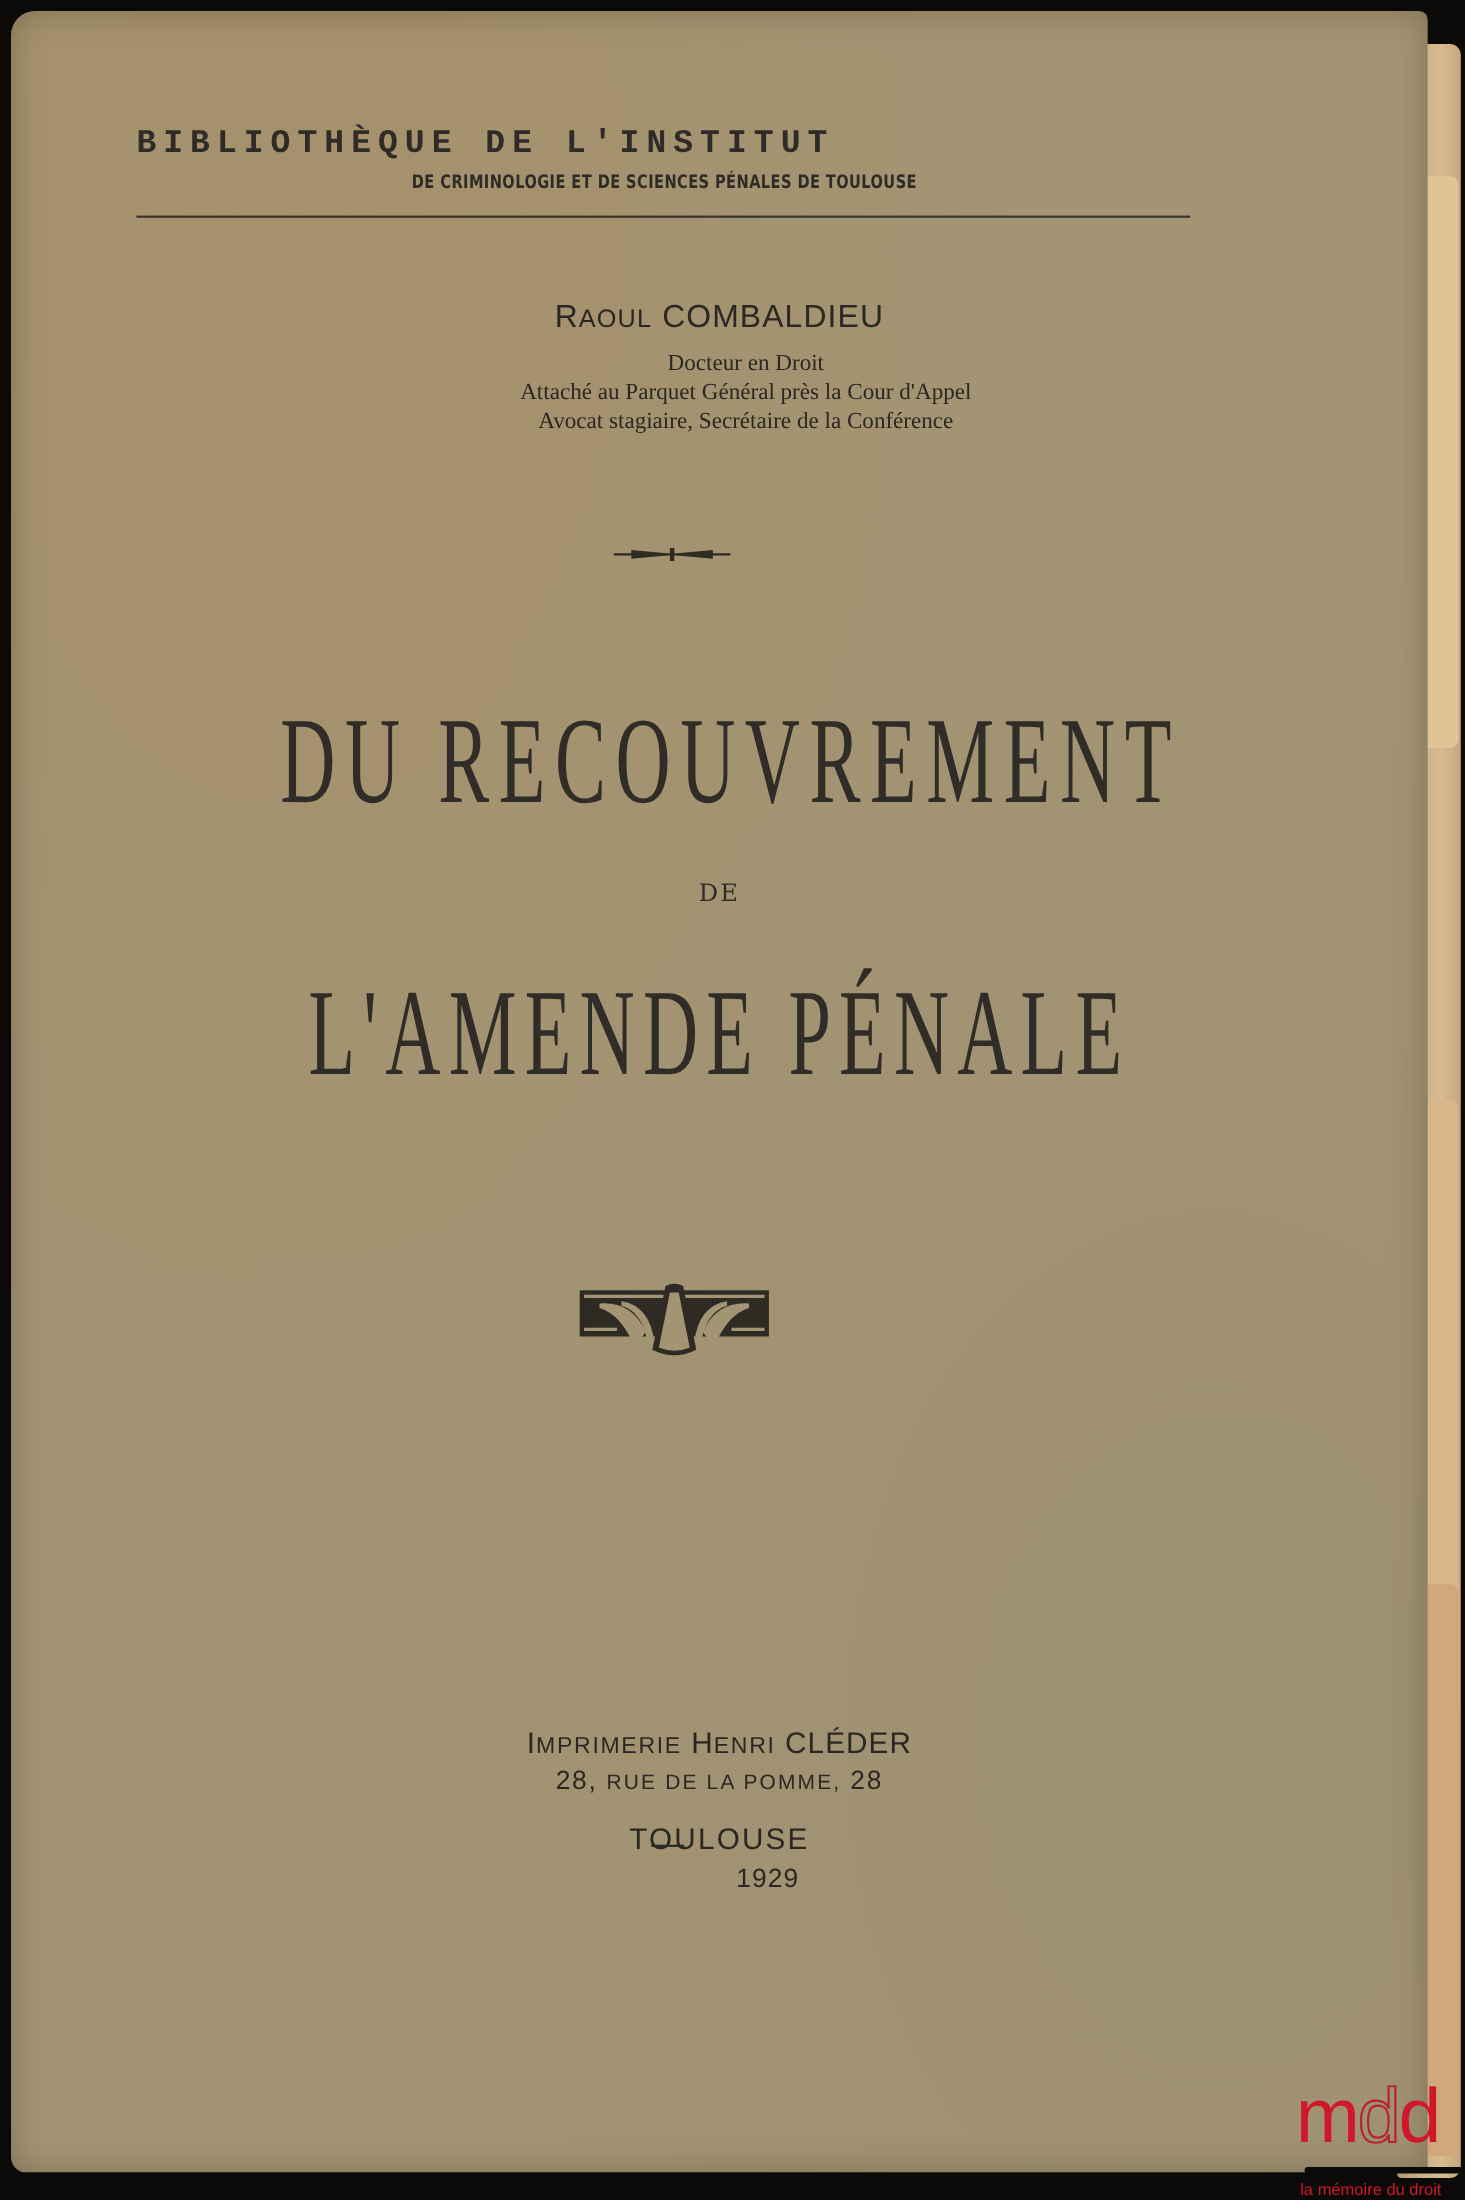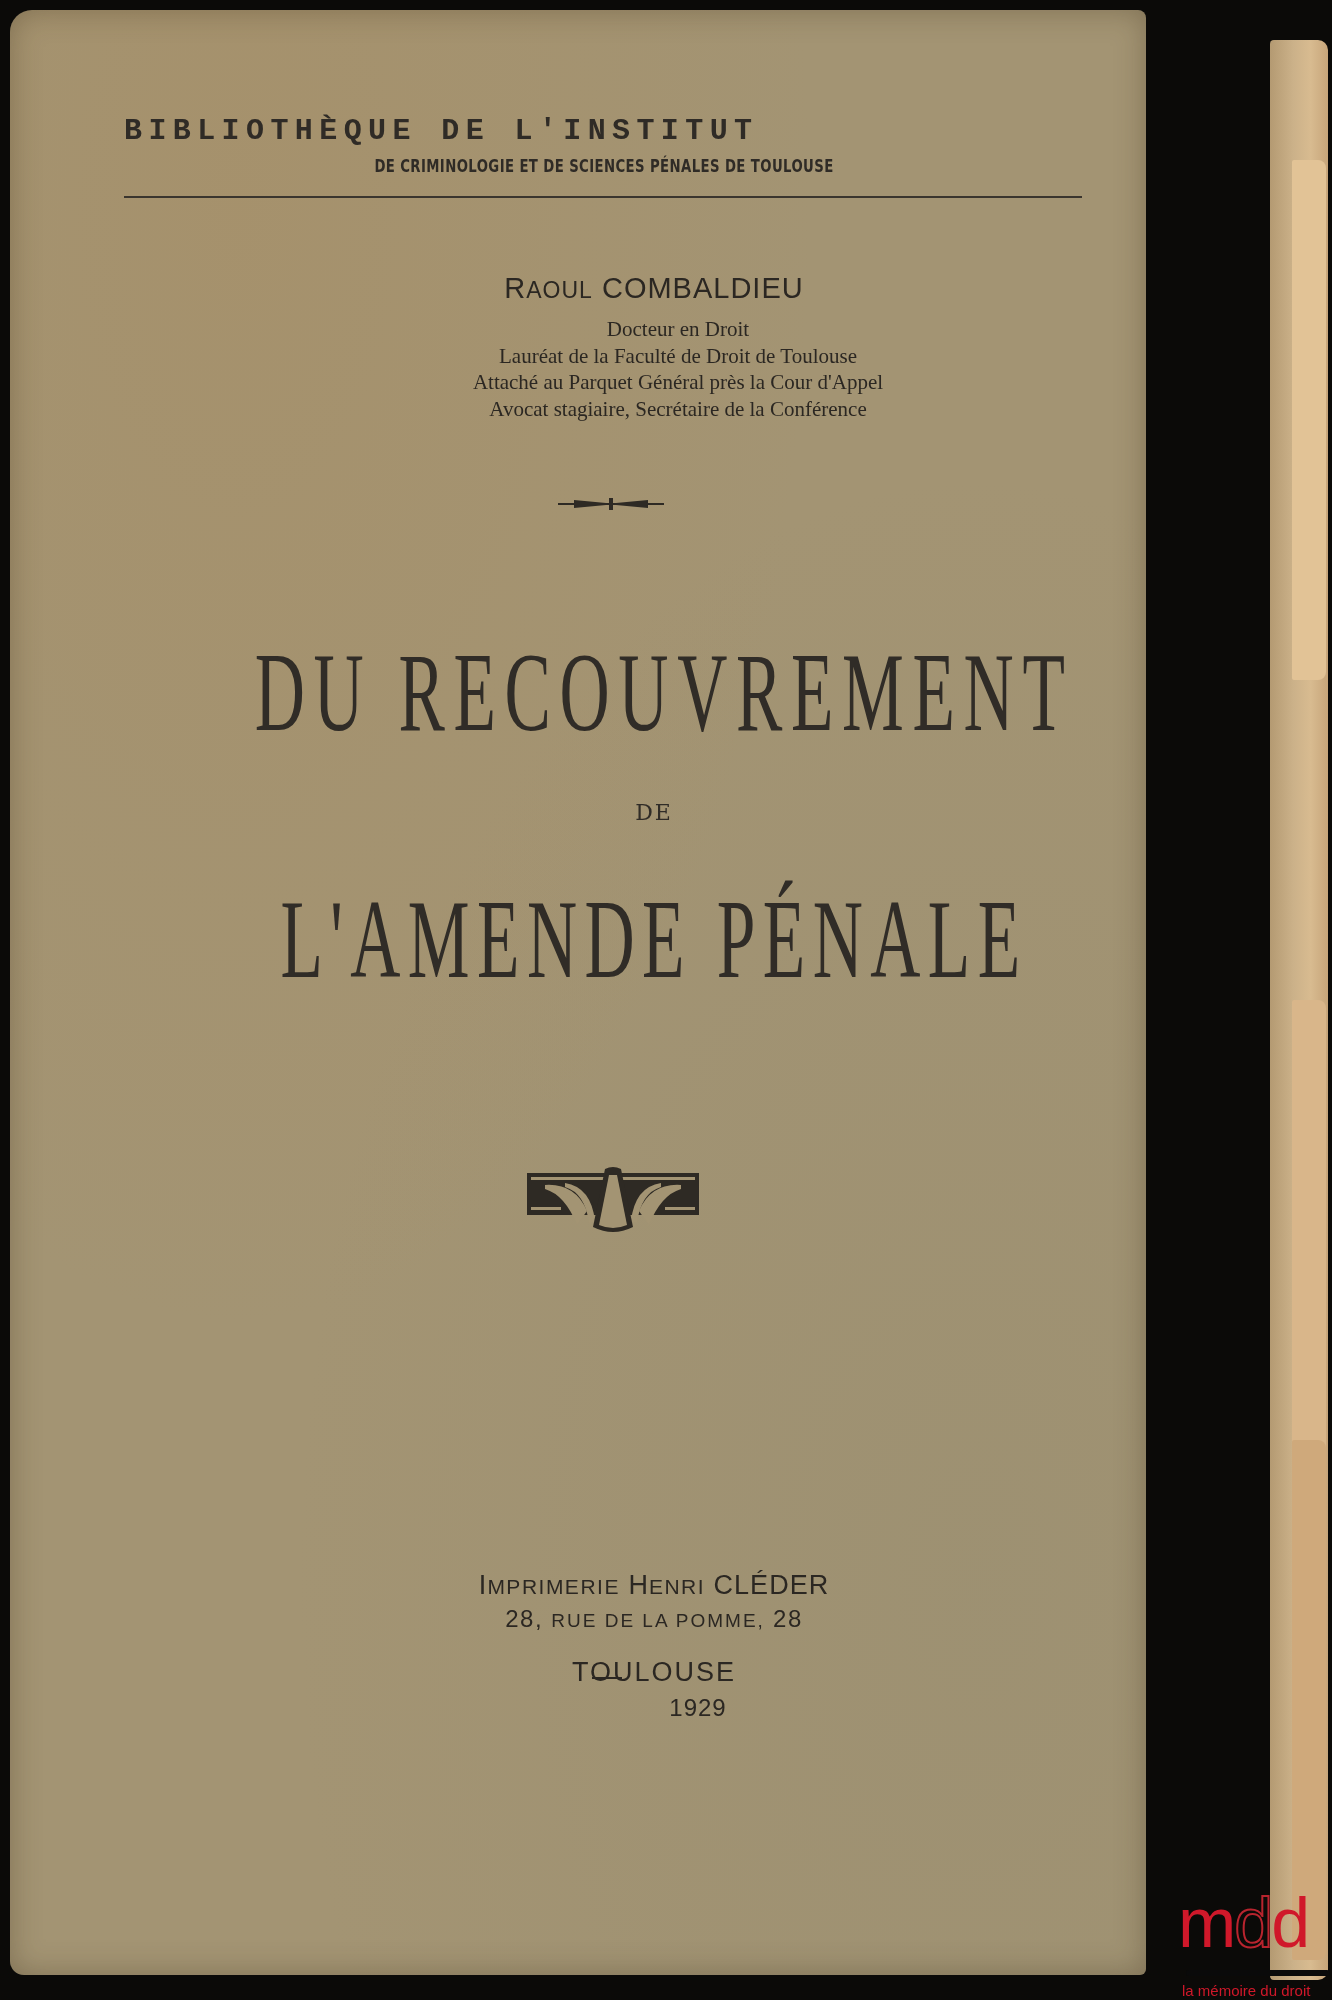--- a/index.html
+++ b/index.html
@@ -9,21 +9,21 @@
   }
   .inner-leaves {
     position:absolute; left:1270px; top:40px; width:58px; height:1940px;
     background:linear-gradient(90deg,#b49a72 0%,#cbb189 40%,#d8bb90 70%,#c7a57a 100%);
     border-radius:4px 10px 10px 4px;
   }
   .inner-leaves .tab {
     position:absolute; left:22px; width:34px; background:#e2c396; border-radius:2px 8px 8px 2px;
   }
   .cover {
-    position:absolute; left:10px; top:10px; width:1136px; height:1965px;
+    position:absolute; left:10px; top:10px; width:1288px; height:1965px;
     background:
       radial-gradient(ellipse at 20% 10%, rgba(170,140,95,0.35) 0%, rgba(0,0,0,0) 45%),
       radial-gradient(ellipse at 85% 80%, rgba(140,135,110,0.25) 0%, rgba(0,0,0,0) 50%),
       #a39473;
     border-radius:22px 8px 6px 14px;
     box-shadow: inset 0 0 30px rgba(60,45,25,0.35);
   }
   .abs { position:absolute; left:0; width:1288px; text-align:center; }
   .hdr1 {
     top:104px; left:114px; width:960px; text-align:left;
@@ -91,21 +91,20 @@
 
   <div class="abs author">
     <span style="text-transform:uppercase;">
       <span style="font-size:29px;">R</span><span class="sc">AOUL</span>
     </span>
     <span>COMBALDIEU</span>
   </div>
 
   <div class="abs cred-block">
     <div class="cred">Docteur en Droit</div>
-    <div class="cred">Lauréat de la Faculté de Droit de Toulouse</div>
     <div class="cred">Attaché au Parquet Général près la Cour d'Appel</div>
     <div class="cred">Avocat stagiaire, Secrétaire de la Conférence</div>
   </div>
 
   <svg class="dash-orn" viewBox="0 0 110 12">
     <line x1="2" y1="6" x2="108" y2="6" stroke="#2e2a24" stroke-width="2"></line>
     <polygon points="18,2 50,5 50,7 18,10" fill="#2e2a24"></polygon>
     <polygon points="92,2 60,5 60,7 92,10" fill="#2e2a24"></polygon>
     <rect x="53" y="0" width="4" height="12" fill="#2e2a24"></rect>
   </svg>

